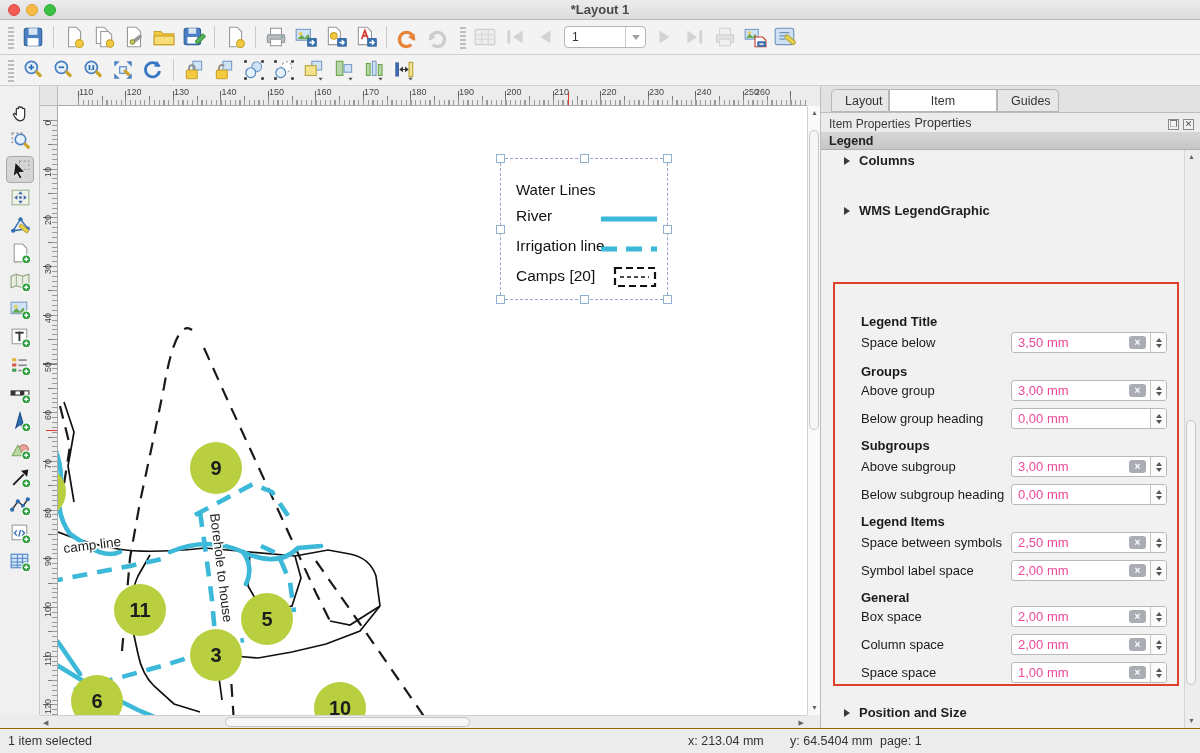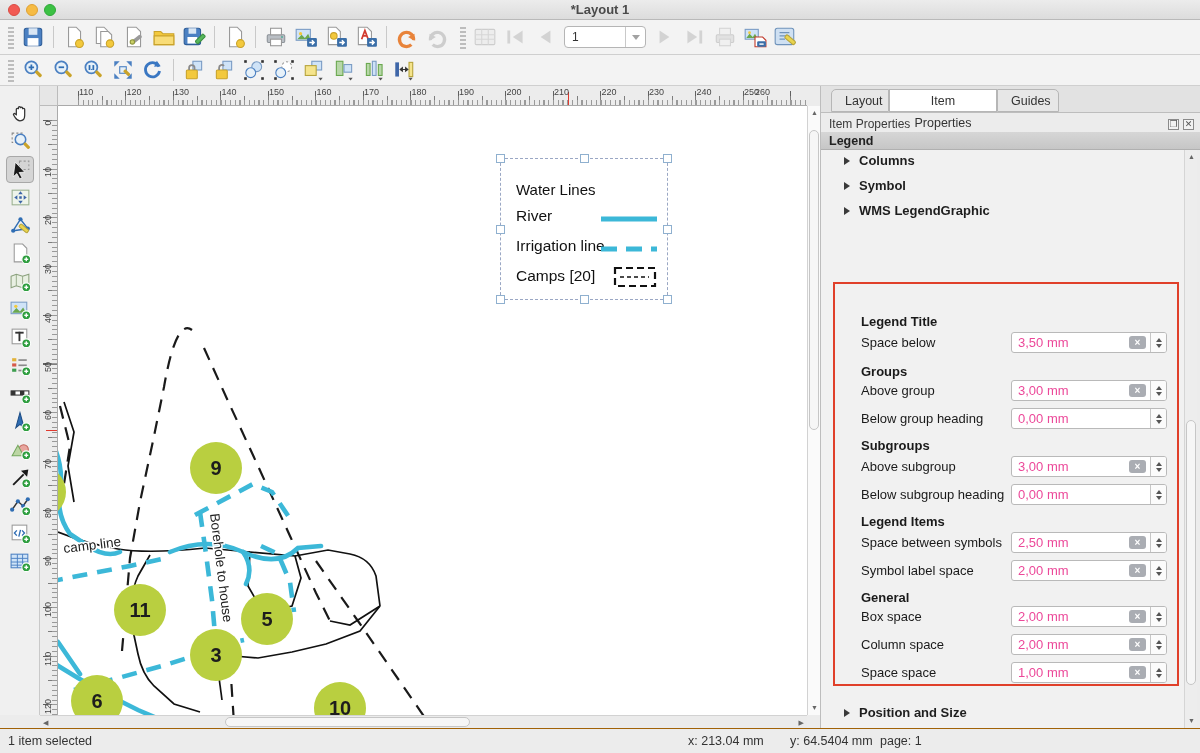--- a/index.html
+++ b/index.html
@@ -714,24 +714,20 @@
       <span class="wicon">❐</span>
       <span class="wicon">✕</span>
     </div>
     <div class="itemtype">Legend</div>
 
     <div class="pscroll">
       <div class="sect" style="top:0px">
         <span class="arrow tri-r"></span>
         <span class="slabel">Columns</span>
       </div>
-      <div class="sect" style="top:25px">
-        <span class="arrow tri-r"></span>
-        <span class="slabel">Symbol</span>
-      </div>
       <div class="sect" style="top:50px">
         <span class="arrow tri-r"></span>
         <span class="slabel">WMS LegendGraphic</span>
       </div>
 
       <div class="redbox">
 
         <div class="subhead" style="top:30px">Legend Title</div>
         <div class="prow" style="top:48px">
           <span class="plabel">Space below</span>

